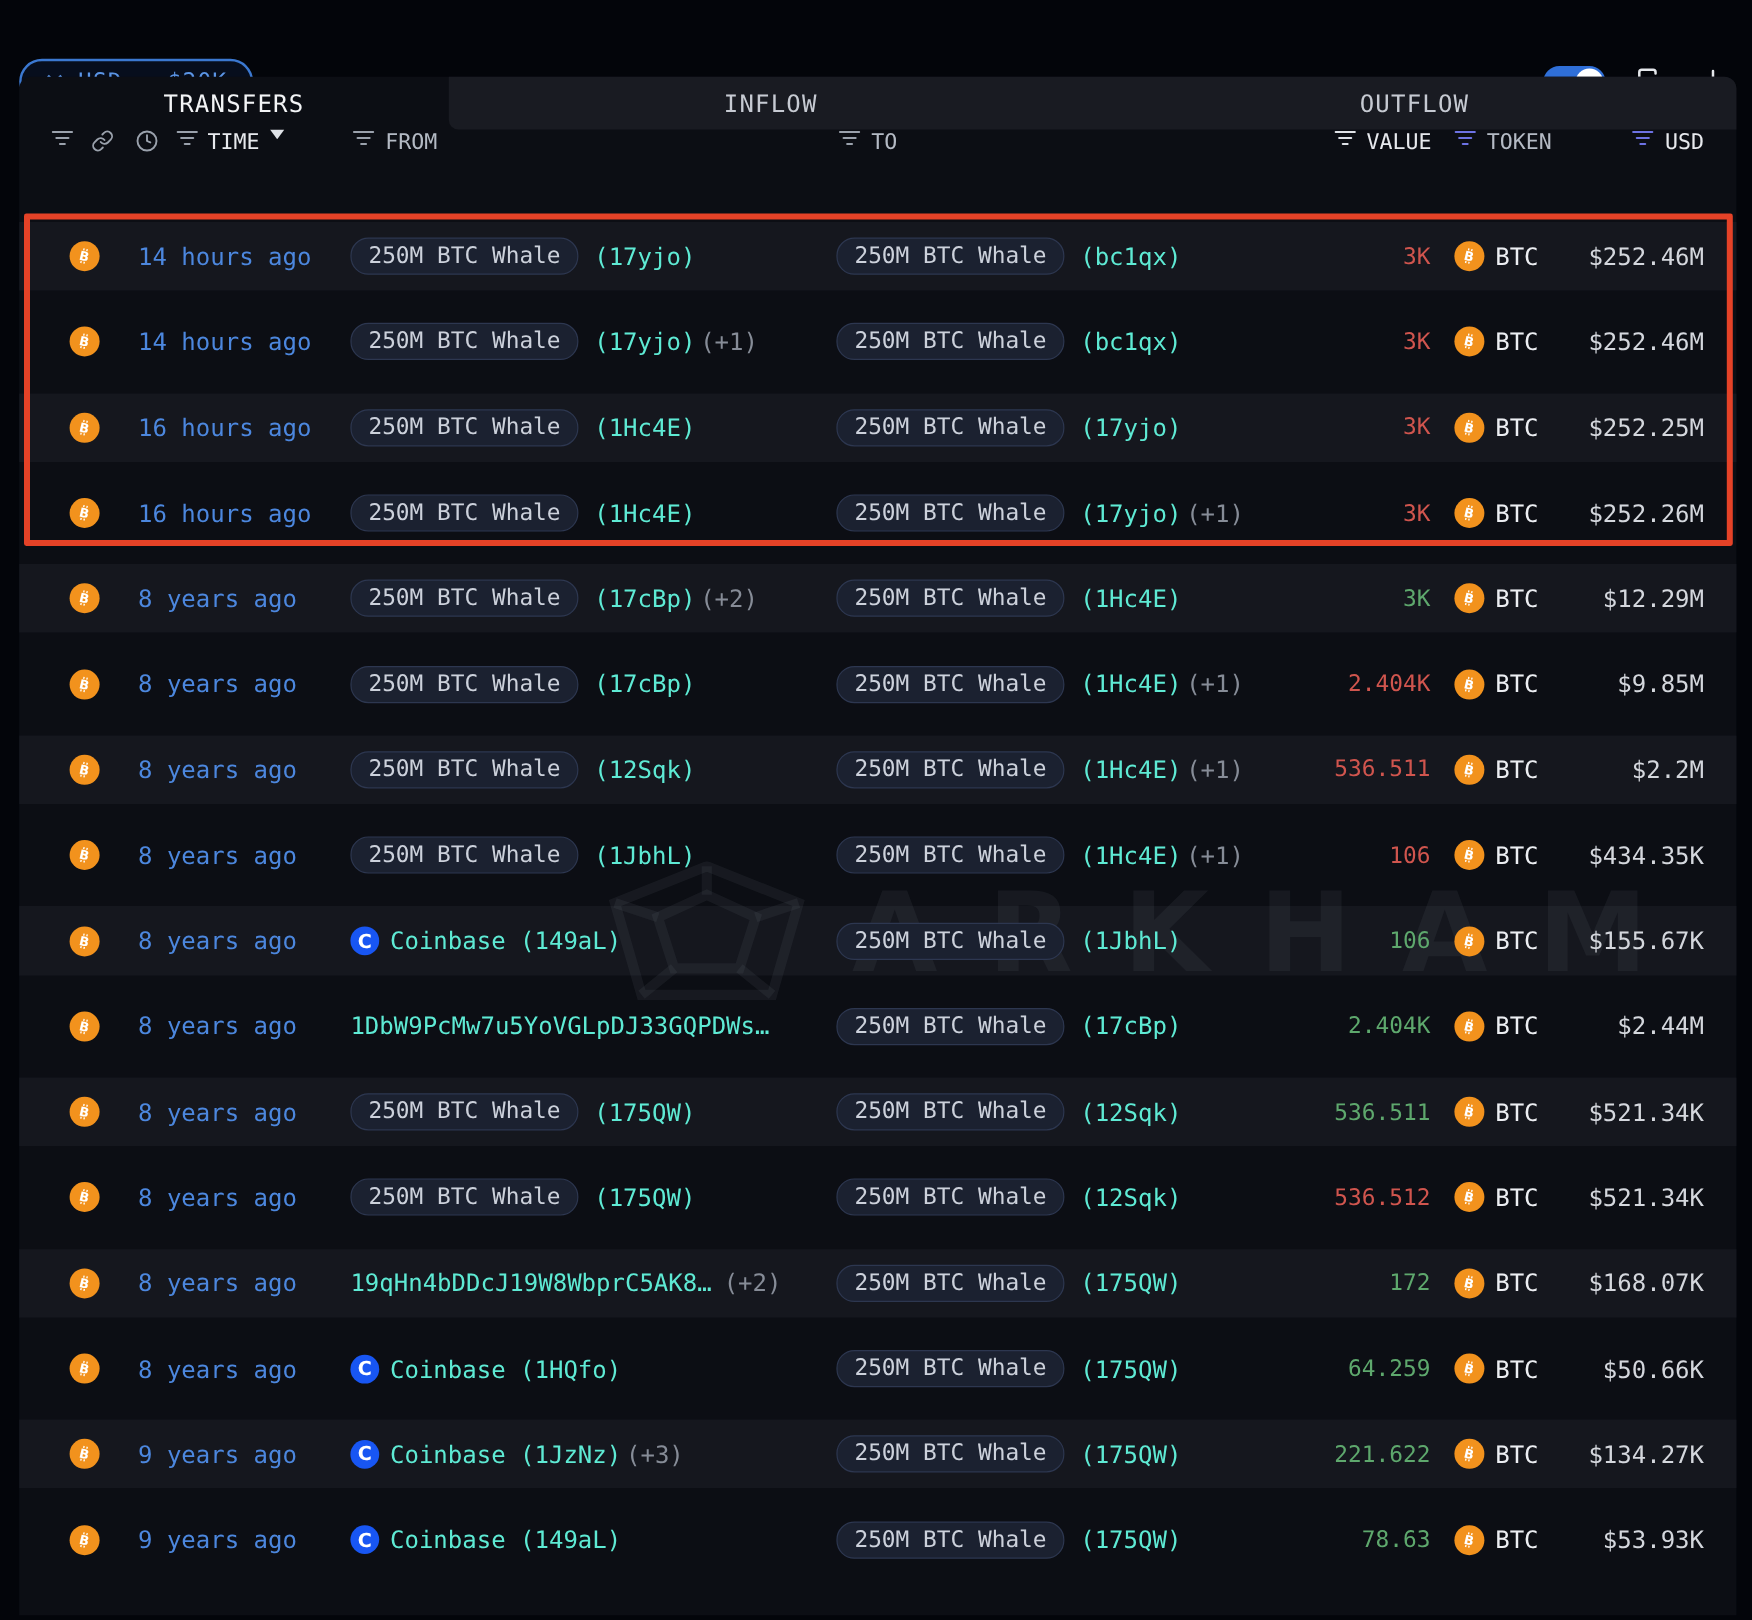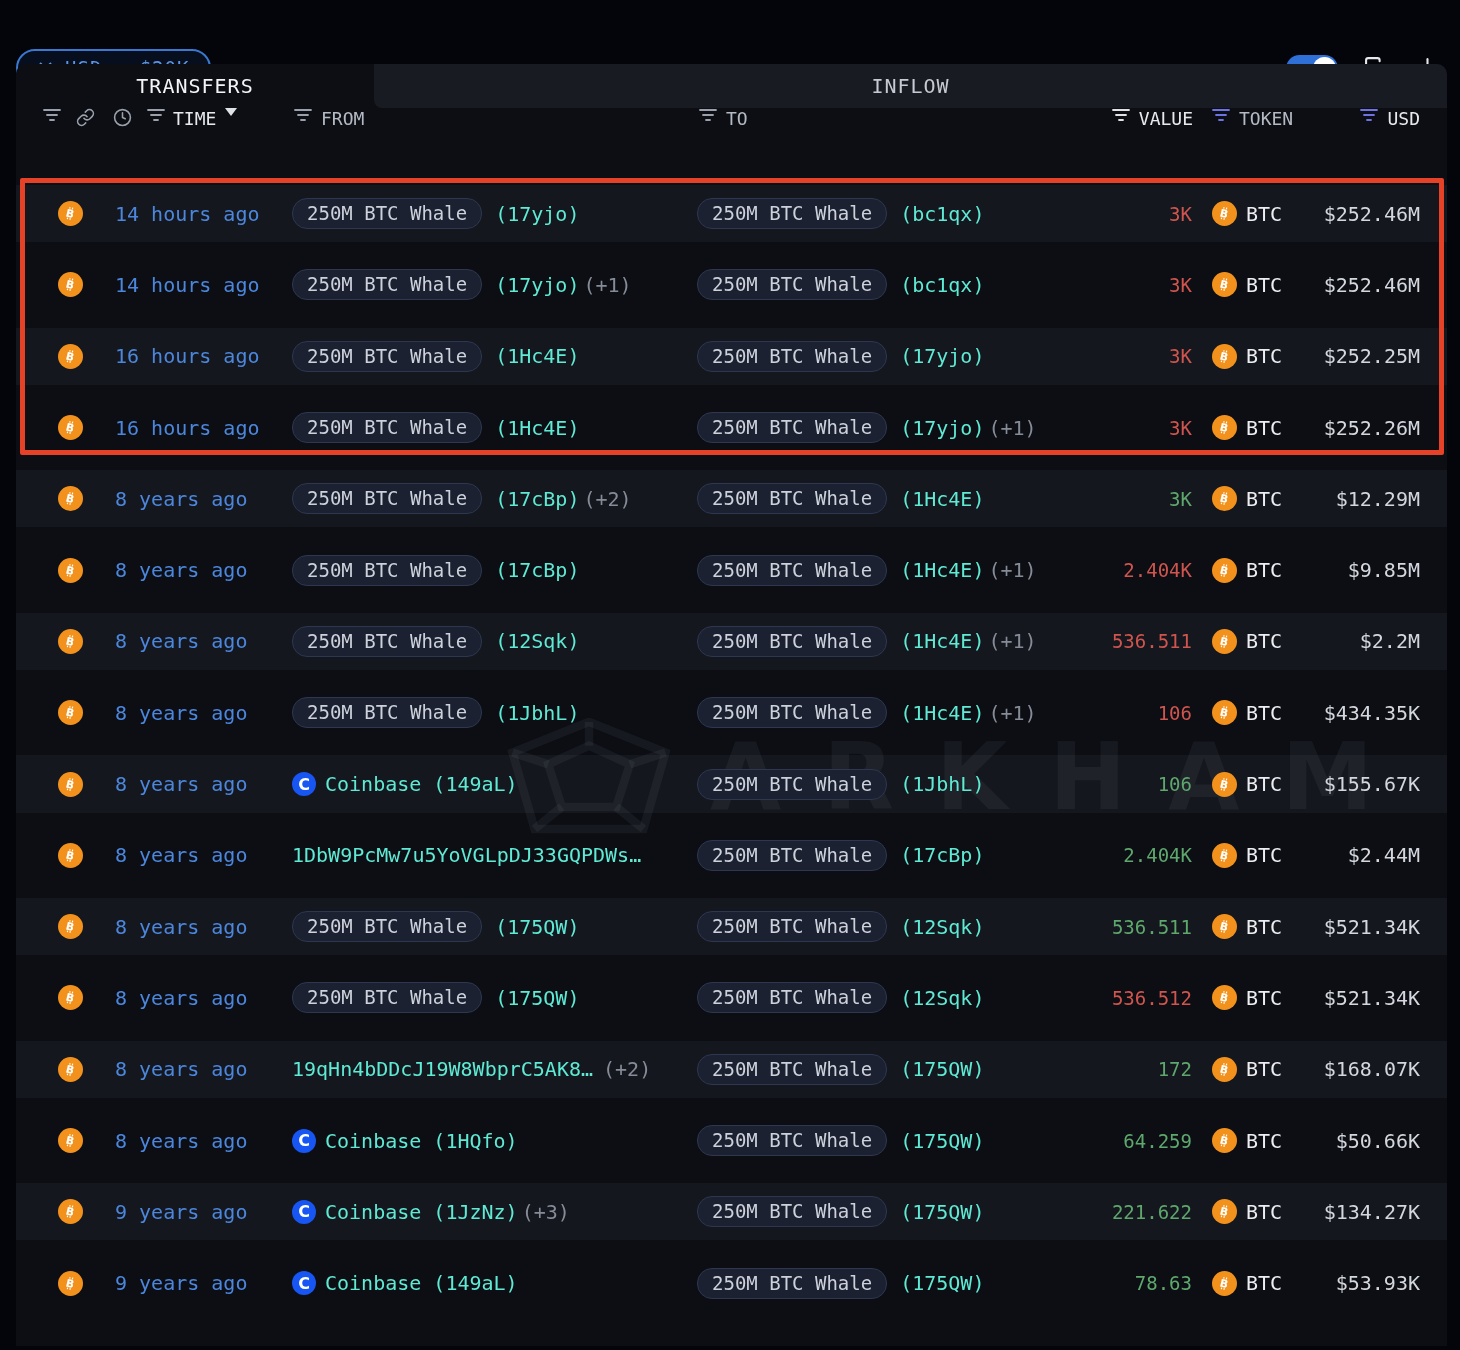--- a/index.html
+++ b/index.html
@@ -94,20 +94,21 @@
       </svg>
   </div>
 </div>
 
 <div class="table">
 
   <div class="tabbar">
     <div class="tab active">TRANSFERS</div>
     <div class="tabstrip">
       <div class="tab">INFLOW</div>
+      <div class="tab">OUTFLOW</div>
     </div>
   </div>
 
   <div class="colhead">
     <div class="hgroup" style="left:27px">
       <svg width="18" height="14" viewBox="0 0 18 14" stroke="#9aa1ac" stroke-width="1.8" stroke-linecap="round">
           <line x1="1" y1="2" x2="17" y2="2"></line>
           <line x1="4" y1="7" x2="14" y2="7"></line>
           <line x1="7" y1="12" x2="11" y2="12"></line>
         </svg>

